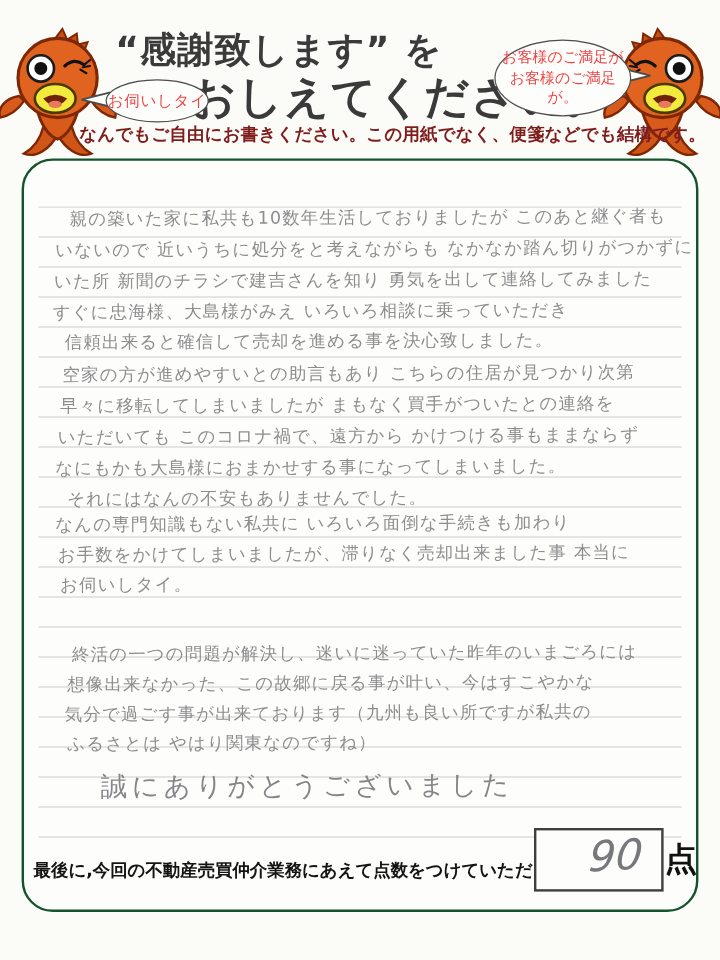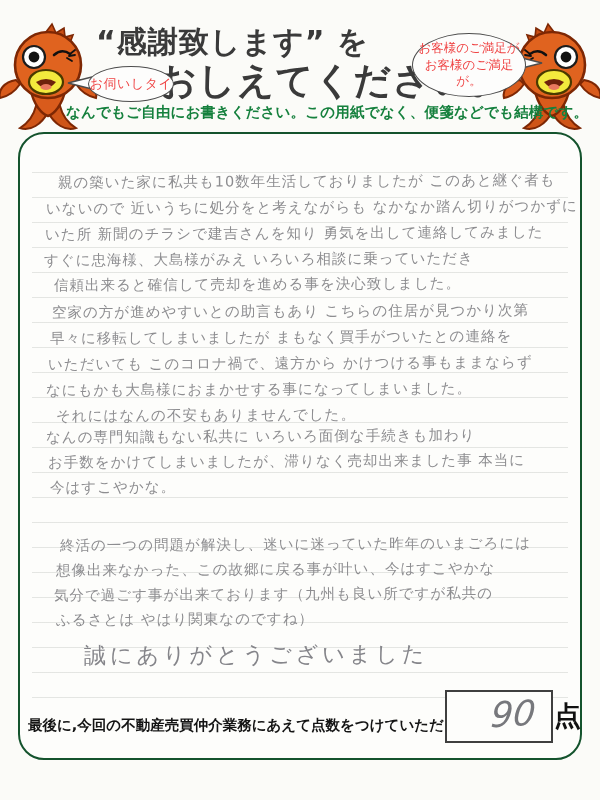--- a/index.html
+++ b/index.html
@@ -6,21 +6,21 @@
   body{
     width:600px;height:800px;
     background:#fbfbf8;
     font-family:"DejaVu Sans","Liberation Sans",sans-serif;
     position:relative;overflow:hidden;
     color:#222;
   }
   
   .title-l1{position:absolute;left:96px;top:22px;font-size:30px;font-weight:800;color:#3a3a3a;letter-spacing:1px;white-space:nowrap;}
   .title-l2{position:absolute;left:159px;top:56px;font-size:37px;font-weight:800;color:#3a3a3a;letter-spacing:1px;white-space:nowrap;}
-  .subtitle{position:absolute;left:66px;top:103px;font-size:14.5px;font-weight:bold;color:#15803d;white-space:nowrap;letter-spacing:.2px;}
+  .subtitle{position:absolute;left:66px;top:103px;font-size:14.5px;font-weight:bold;color:#7f1d1d;white-space:nowrap;letter-spacing:.2px;}
 
   .bubble{position:absolute;border:1.6px solid #4c4c4c;border-radius:50%;background:#fdfdfc;
           display:flex;align-items:center;justify-content:center;text-align:center;color:#ef4444;}
   .bubble-left{left:88px;top:66px;width:84px;height:34px;font-size:13px;letter-spacing:.5px;}
   .bubble-right{left:412px;top:33px;width:112px;height:62px;font-size:12.5px;line-height:1.35;}
   .tail{position:absolute;}
   .tail-left{left:66px;top:72px;}
   .tail-right{left:518px;top:52px;}
 
   .fish{position:absolute;top:20px;width:104px;height:114px;}
@@ -120,21 +120,21 @@
   <div class="hw" style="left:34px;top:141px;">信頼出来ると確信して売却を進める事を決心致しました。</div>
 
   <div class="hw" style="left:32px;top:168px;">空家の方が進めやすいとの助言もあり こちらの住居が見つかり次第</div>
   <div class="hw" style="left:30px;top:194px;">早々に移転してしまいましたが まもなく買手がついたとの連絡を</div>
   <div class="hw" style="left:28px;top:220px;">いただいても このコロナ禍で、遠方から かけつける事もままならず</div>
   <div class="hw" style="left:26px;top:246px;">なにもかも大島様におまかせする事になってしまいました。</div>
   <div class="hw" style="left:36px;top:272px;">それにはなんの不安もありませんでした。</div>
 
   <div class="hw" style="left:26px;top:293px;">なんの専門知識もない私共に いろいろ面倒な手続きも加わり</div>
   <div class="hw" style="left:28px;top:318px;">お手数をかけてしまいましたが、滞りなく売却出来ました事 本当に</div>
-  <div class="hw" style="left:30px;top:344px;">今はすこやかな。</div>
+  <div class="hw" style="left:30px;top:344px;">お伺いしタイ。</div>
 
   <div class="hw" style="left:40px;top:401px;">終活の一つの問題が解決し、迷いに迷っていた昨年のいまごろには</div>
   <div class="hw" style="left:36px;top:426px;">想像出来なかった、この故郷に戻る事が叶い、今はすこやかな</div>
   <div class="hw" style="left:34px;top:451px;">気分で過ごす事が出来ております（九州も良い所ですが私共の</div>
   <div class="hw" style="left:36px;top:476px;">ふるさとは やはり関東なのですね）</div>
 
   <div class="hw hw-close" style="left:64px;top:506px;">誠にありがとうございました</div>
 
   <div class="score-q">最後に,今回の不動産売買仲介業務にあえて点数をつけていただくと?</div>
   <div class="score-box">

